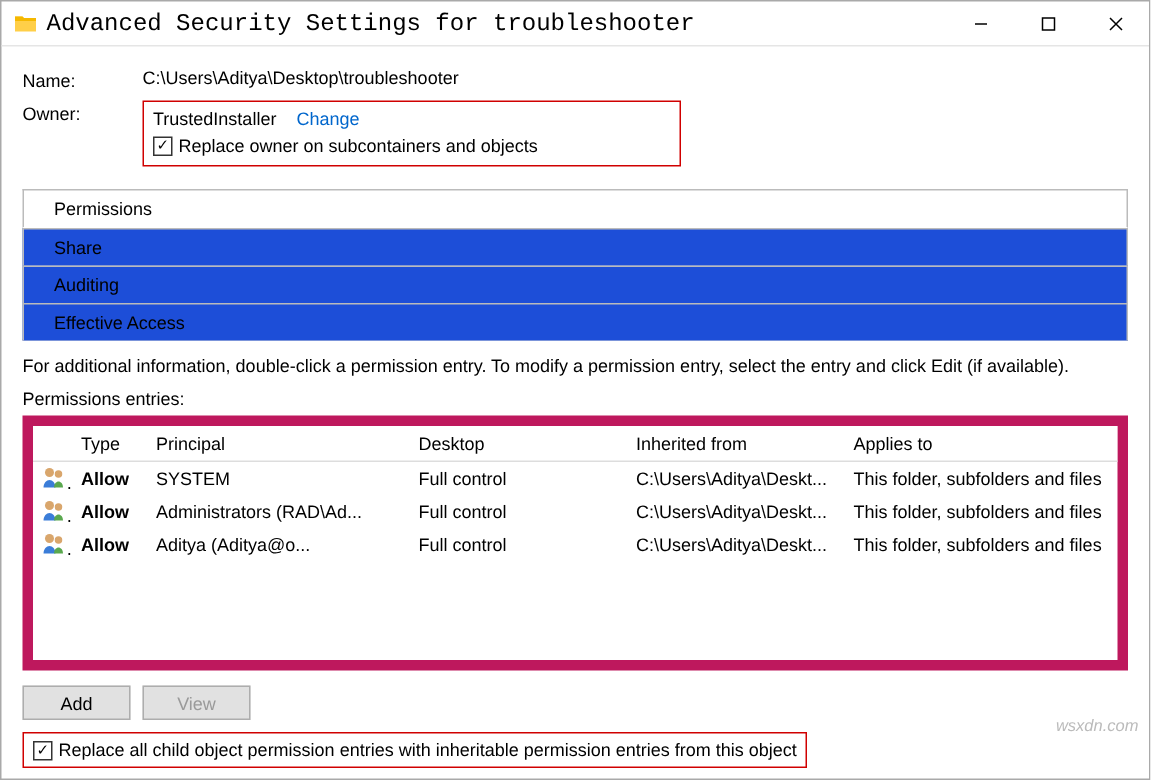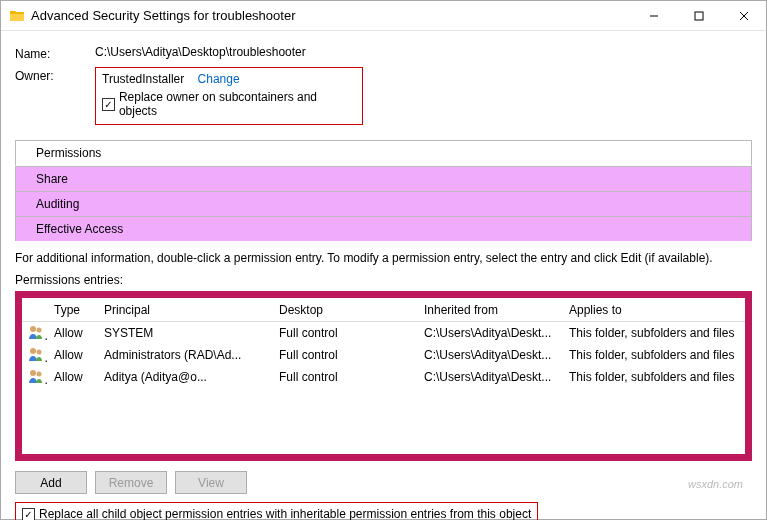--- a/index.html
+++ b/index.html
@@ -20,56 +20,56 @@
       display: flex;
       flex-direction: column;
     }
     .titlebar {
       height: 30px;
       display: flex;
       align-items: center;
       padding-left: 8px;
       border-bottom: 1px solid #e5e5e5;
     }
-    .titlebar .title { flex: 1; font-size: 13px; }
+    .titlebar .title { flex: 1; font-size: 16px; font-family: Liberation Mono, monospace; }
     .titlebar .ctrl {
       width: 45px; height: 29px; display: flex; align-items: center; justify-content: center;
       font-size: 14px; cursor: default;
     }
     .folder-icon { width:16px; height:16px; margin-right:6px; }
     .content { padding: 14px 14px 10px 14px; flex:1; display:flex; flex-direction:column; }
     .field-row { display:flex; margin-bottom: 6px; align-items:flex-start; }
     .field-label { width: 80px; padding-top:2px; }
     .field-value { flex:1; }
     .owner-box {
       border: 1px solid #d00000;
       padding: 4px 6px 6px 6px;
-      width: 268px;
+      width: 359px;
     }
     .owner-line1 { margin-bottom:4px; }
     .link { color:#0066cc; cursor:pointer; }
     .checkbox-row { display:flex; align-items:center; gap:4px; }
     .checkbox {
       width:13px; height:13px; border:1px solid #333; display:inline-flex; align-items:center; justify-content:center; font-size:10px; background:#fff;
     }
     .tabs { display:flex; border-bottom:1px solid #bbb; margin-top:8px;flex-direction:column; }
     .tab {
-      padding: 5px 20px; border:1px solid #bbb; border-bottom:none; background:#f0abfc; margin-right:0; font-size:12px; cursor:default; position:relative; top:1px;
+      padding: 5px 20px; border:1px solid #bbb; border-bottom:none; background:#1d4ed8; margin-right:0; font-size:12px; cursor:default; position:relative; top:1px;
     }
     .tab.active { background:#fff; border-bottom:1px solid #fff; }
     .infotext { margin: 10px 0 8px 0; }
     .list-label { margin-bottom:4px; }
     .perm-table {
       border:7px solid #be185d; height:170px; overflow:auto;
     }
     .perm-header, .perm-row { display:flex; align-items:center; font-size:12px; }
     .perm-header { background:#fff; border-bottom:1px solid #ddd; height:24px; }
     .perm-header .col, .perm-row .col { padding: 4px 6px; white-space:nowrap; overflow:hidden; text-overflow:ellipsis; }
     .col-icon { width:26px; text-align:center; }
-    .col-type { width:50px; }
+    .col-type { width:50px;font-weight:bold; }
     .col-principal { width:175px; }
     .col-access { width:145px; }
     .col-inherited { width:145px; }
     .col-applies { flex:1; }
     .perm-header .col { font-weight:normal; color:#000; }
     .perm-row { height:22px; }
     .user-icon { width:16px; height:16px; }
     .btn-row { margin-top:10px; display:flex; gap:8px; }
     .btn {
       min-width:72px; height:23px; border:1px solid #adadad; background:#e1e1e1; font-size:12px; padding:0 10px; cursor:default; display:inline-flex; align-items:center; justify-content:center;
@@ -78,21 +78,21 @@
     .btn.wide { min-width:130px; }
     .replace-box {
       border:1px solid #d00000; padding:4px 6px; margin-top:8px; width:fit-content;
     }
     .footer-btns {
       display:flex; justify-content:flex-end; gap:6px; padding:10px 14px; border-top:1px solid #ddd;
     }
     .btn.footer { min-width:82px; }
     .btn.primary { border:2px solid #0078d7; background:#0f766e; }
     .watermark {
-      position:absolute; right:24px; bottom:30px; color:#bbb; font-size:11px; font-style:italic;
+      position:absolute; right:8px; bottom:30px; color:#bbb; font-size:11px; font-style:italic;
     }
   </style>
 </head>
 <body>
 
 <div class="window">
 
   <div class="titlebar">
     <svg class="folder-icon" viewBox="0 0 16 16">
       <path fill="#ffcf48" d="M1 3h5l1 1h8v9H1z"></path>
@@ -199,21 +199,20 @@
         <div class="col col-type">Allow</div>
         <div class="col col-principal">Aditya (Aditya@o...</div>
         <div class="col col-access">Full control</div>
         <div class="col col-inherited">C:\Users\Aditya\Deskt...</div>
         <div class="col col-applies">This folder, subfolders and files</div>
       </div>
     </div>
 
     <div class="btn-row">
       <div class="btn">Add</div>
-      <div class="btn disabled">Remove</div>
       <div class="btn disabled">View</div>
     </div>
 
     <div class="replace-box">
       <div class="checkbox-row">
         <span class="checkbox">✓</span>
         <span>Replace all child object permission entries with inheritable permission entries from this object</span>
       </div>
     </div>
   </div>

